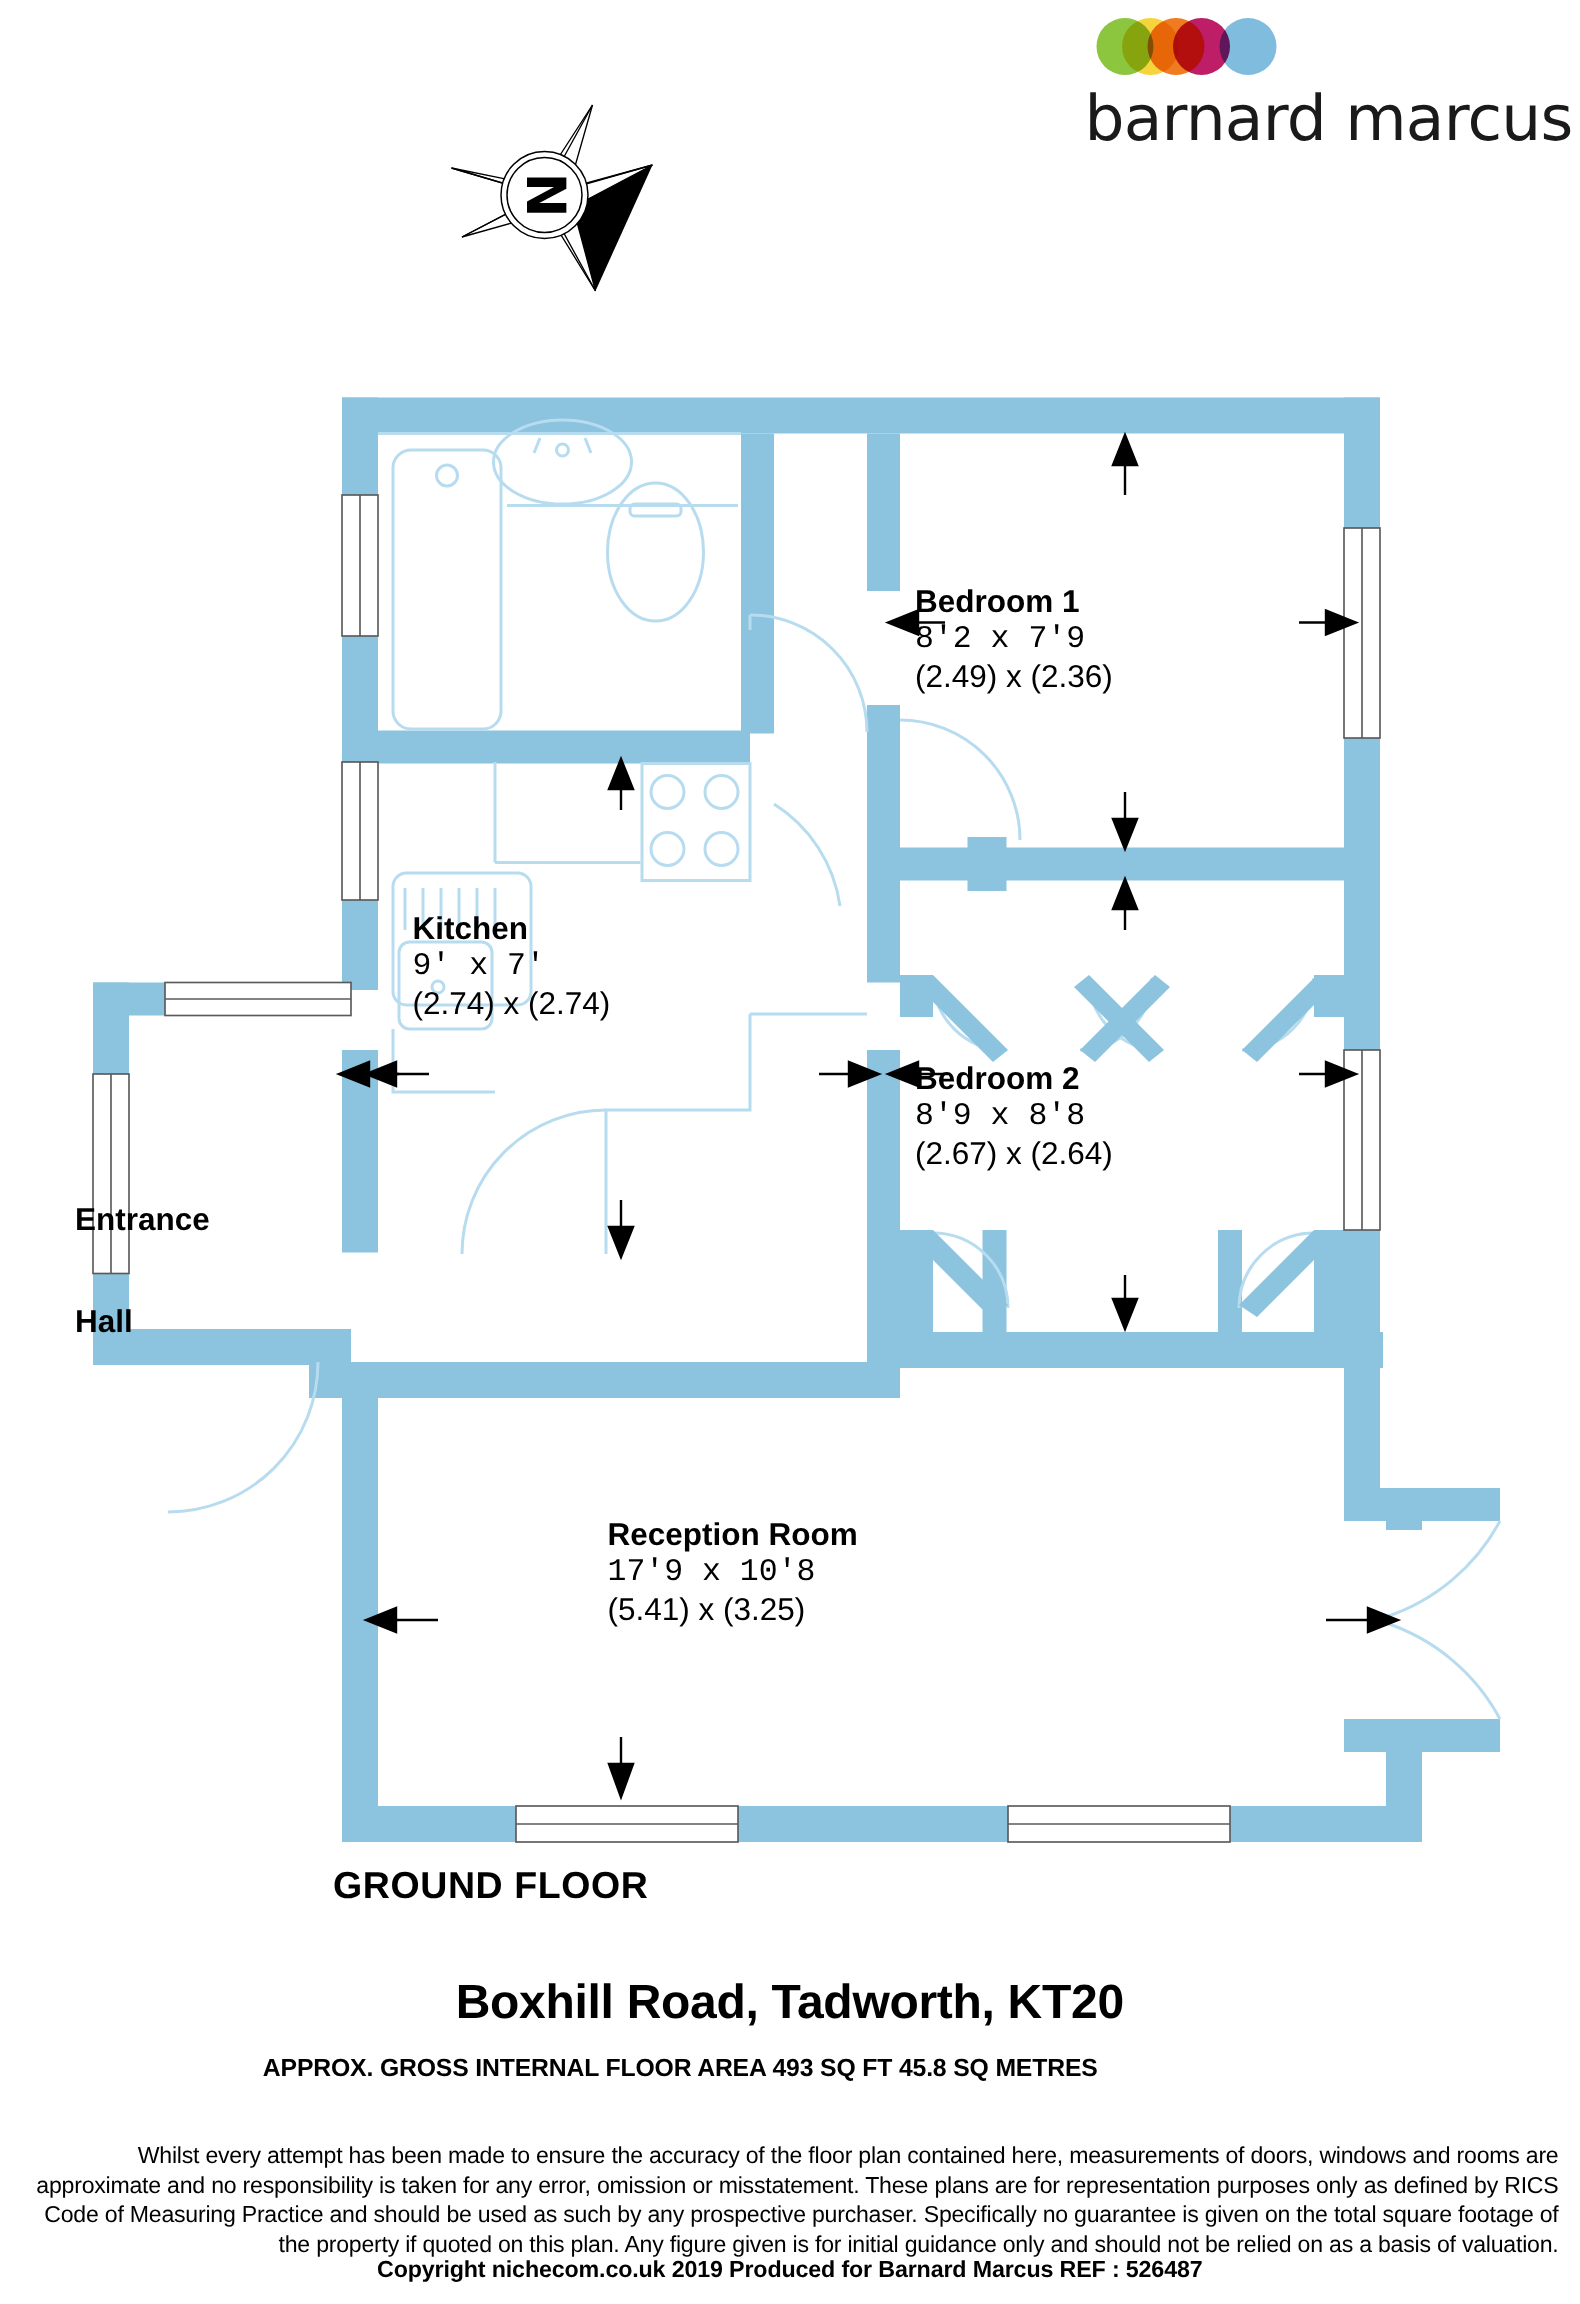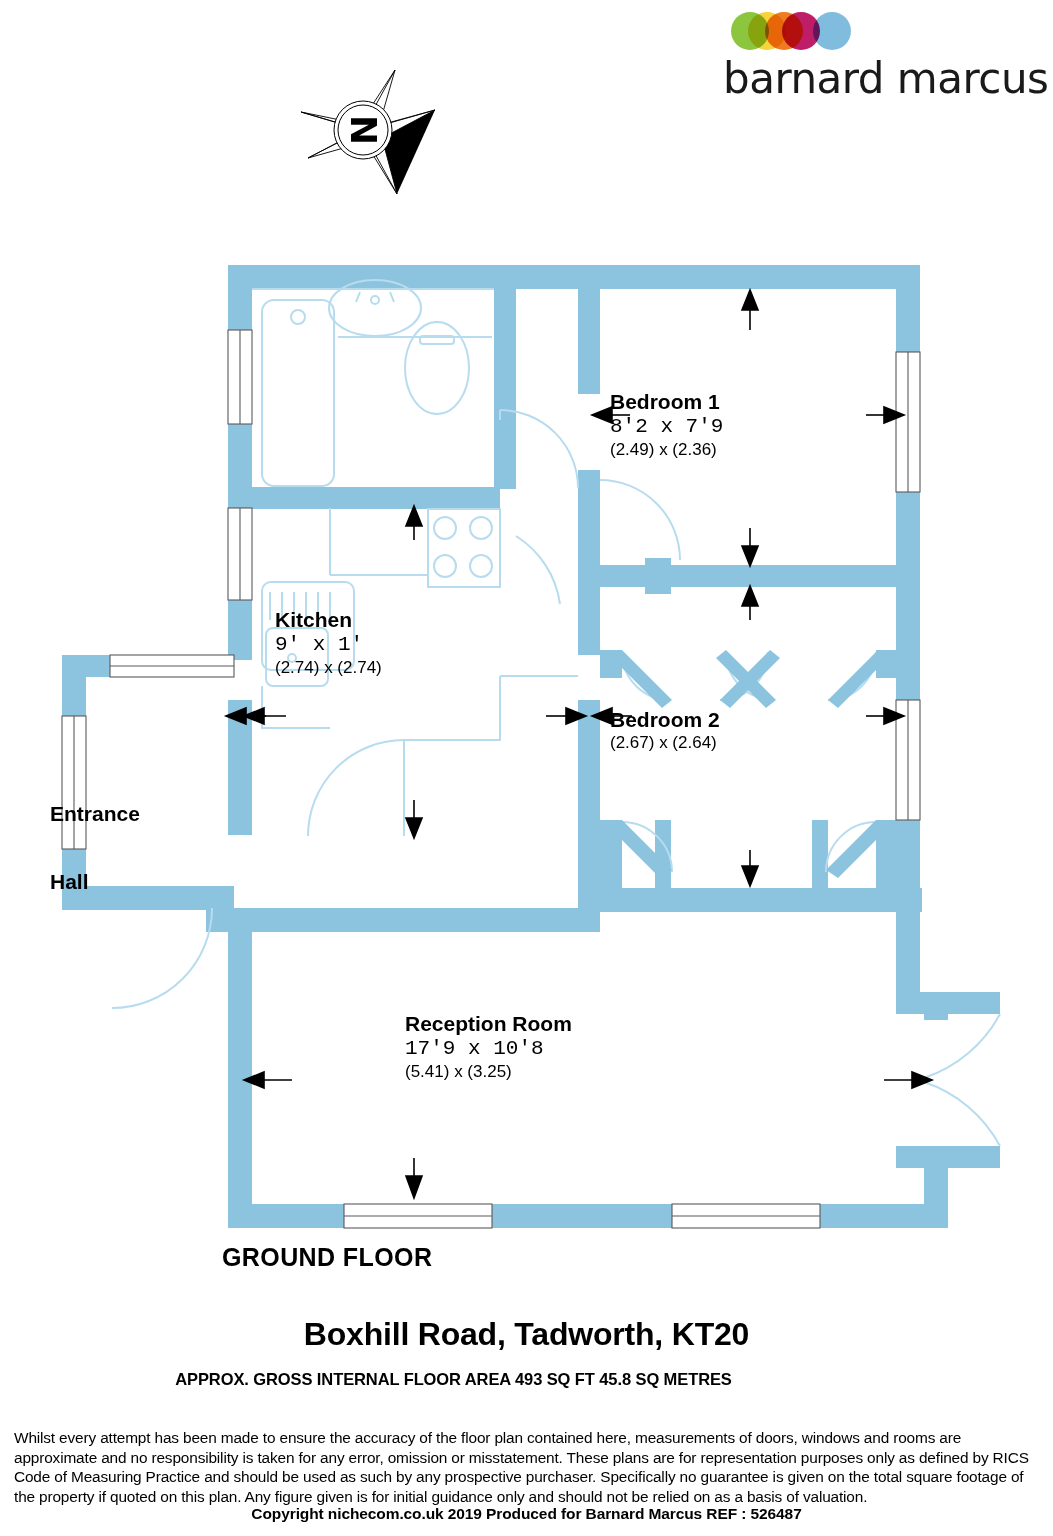--- a/index.html
+++ b/index.html
@@ -18,37 +18,37 @@
   
   #compass{position:absolute;left:296px;top:66px;width:150px;height:135px;}
 
   
   #plan{position:absolute;left:0;top:0;width:1053px;height:1290px;}
 
   
   .room-label{position:absolute;text-align:left;line-height:1.18;}
   .room-label .nm{font-size:21px;font-weight:bold;white-space:nowrap;}
   .room-label .d1{font-size:21px;white-space:nowrap;font-family:Liberation Mono, monospace;}
-  .room-label .d2{font-size:17px;white-space:nowrap;}
+  .room-label .d2{font-size:21px;white-space:nowrap;}
 
   #lbl-bed1{left:610px;top:390px;width:310px;}
   #lbl-bed2{left:610px;top:708px;width:310px;}
   #lbl-kitchen{left:275px;top:608px;width:310px;}
   #lbl-hall{left:50px;top:758px;width:230px;}
   #lbl-hall .nm{line-height:1.15;margin-top:44px;}
   #lbl-recep{left:405px;top:1012px;width:330px;}
 
   
   #floor-name{position:absolute;left:222px;top:1243px;font-size:25px;font-weight:bold;
       letter-spacing:0.4px;}
   #addr{position:absolute;left:0;top:1316px;width:1053px;text-align:center;
       font-size:32px;font-weight:bold;letter-spacing:-0.2px;}
   #area{position:absolute;left:0;top:1370px;width:907px;text-align:center;
       font-size:16.5px;font-weight:bold;letter-spacing:-0.1px;}
-  #disclaimer{position:absolute;left:14px;top:1428px;width:1025px;text-align:left;
+  #disclaimer{position:absolute;left:14px;top:1428px;width:1025px;text-align:right;
       font-size:15.4px;line-height:1.28;letter-spacing:-0.15px;}
   #copyline{position:absolute;left:0;top:1505px;width:1053px;text-align:center;
       font-size:15.5px;font-weight:bold;letter-spacing:-0.1px;}
 </style>
 </head>
 <body>
 
 <div id="brand">
   <div id="brand-dots">
       <span style="left: 0px; background: rgb(140, 198, 63);"></span>
@@ -300,26 +300,27 @@
 </div>
 
 <div class="room-label" id="lbl-bed1">
   <div class="nm">Bedroom 1</div>
   <div class="d1">8'2 x 7'9</div>
   <div class="d2">(2.49) x (2.36)</div>
 </div>
 
 <div class="room-label" id="lbl-bed2">
   <div class="nm">Bedroom 2</div>
+  <div class="d1">8'9 x 8'8</div>
   <div class="d2">(2.67) x (2.64)</div>
 </div>
 
 <div class="room-label" id="lbl-kitchen">
   <div class="nm">Kitchen</div>
-  <div class="d1">9' x 1'</div>
+  <div class="d1">9' x 7'</div>
   <div class="d2">(2.74) x (2.74)</div>
 </div>
 
 <div class="room-label" id="lbl-hall">
   <div class="nm">Entrance</div>
   <div class="nm">Hall</div>
 </div>
 
 <div class="room-label" id="lbl-recep">
   <div class="nm">Reception Room</div>

